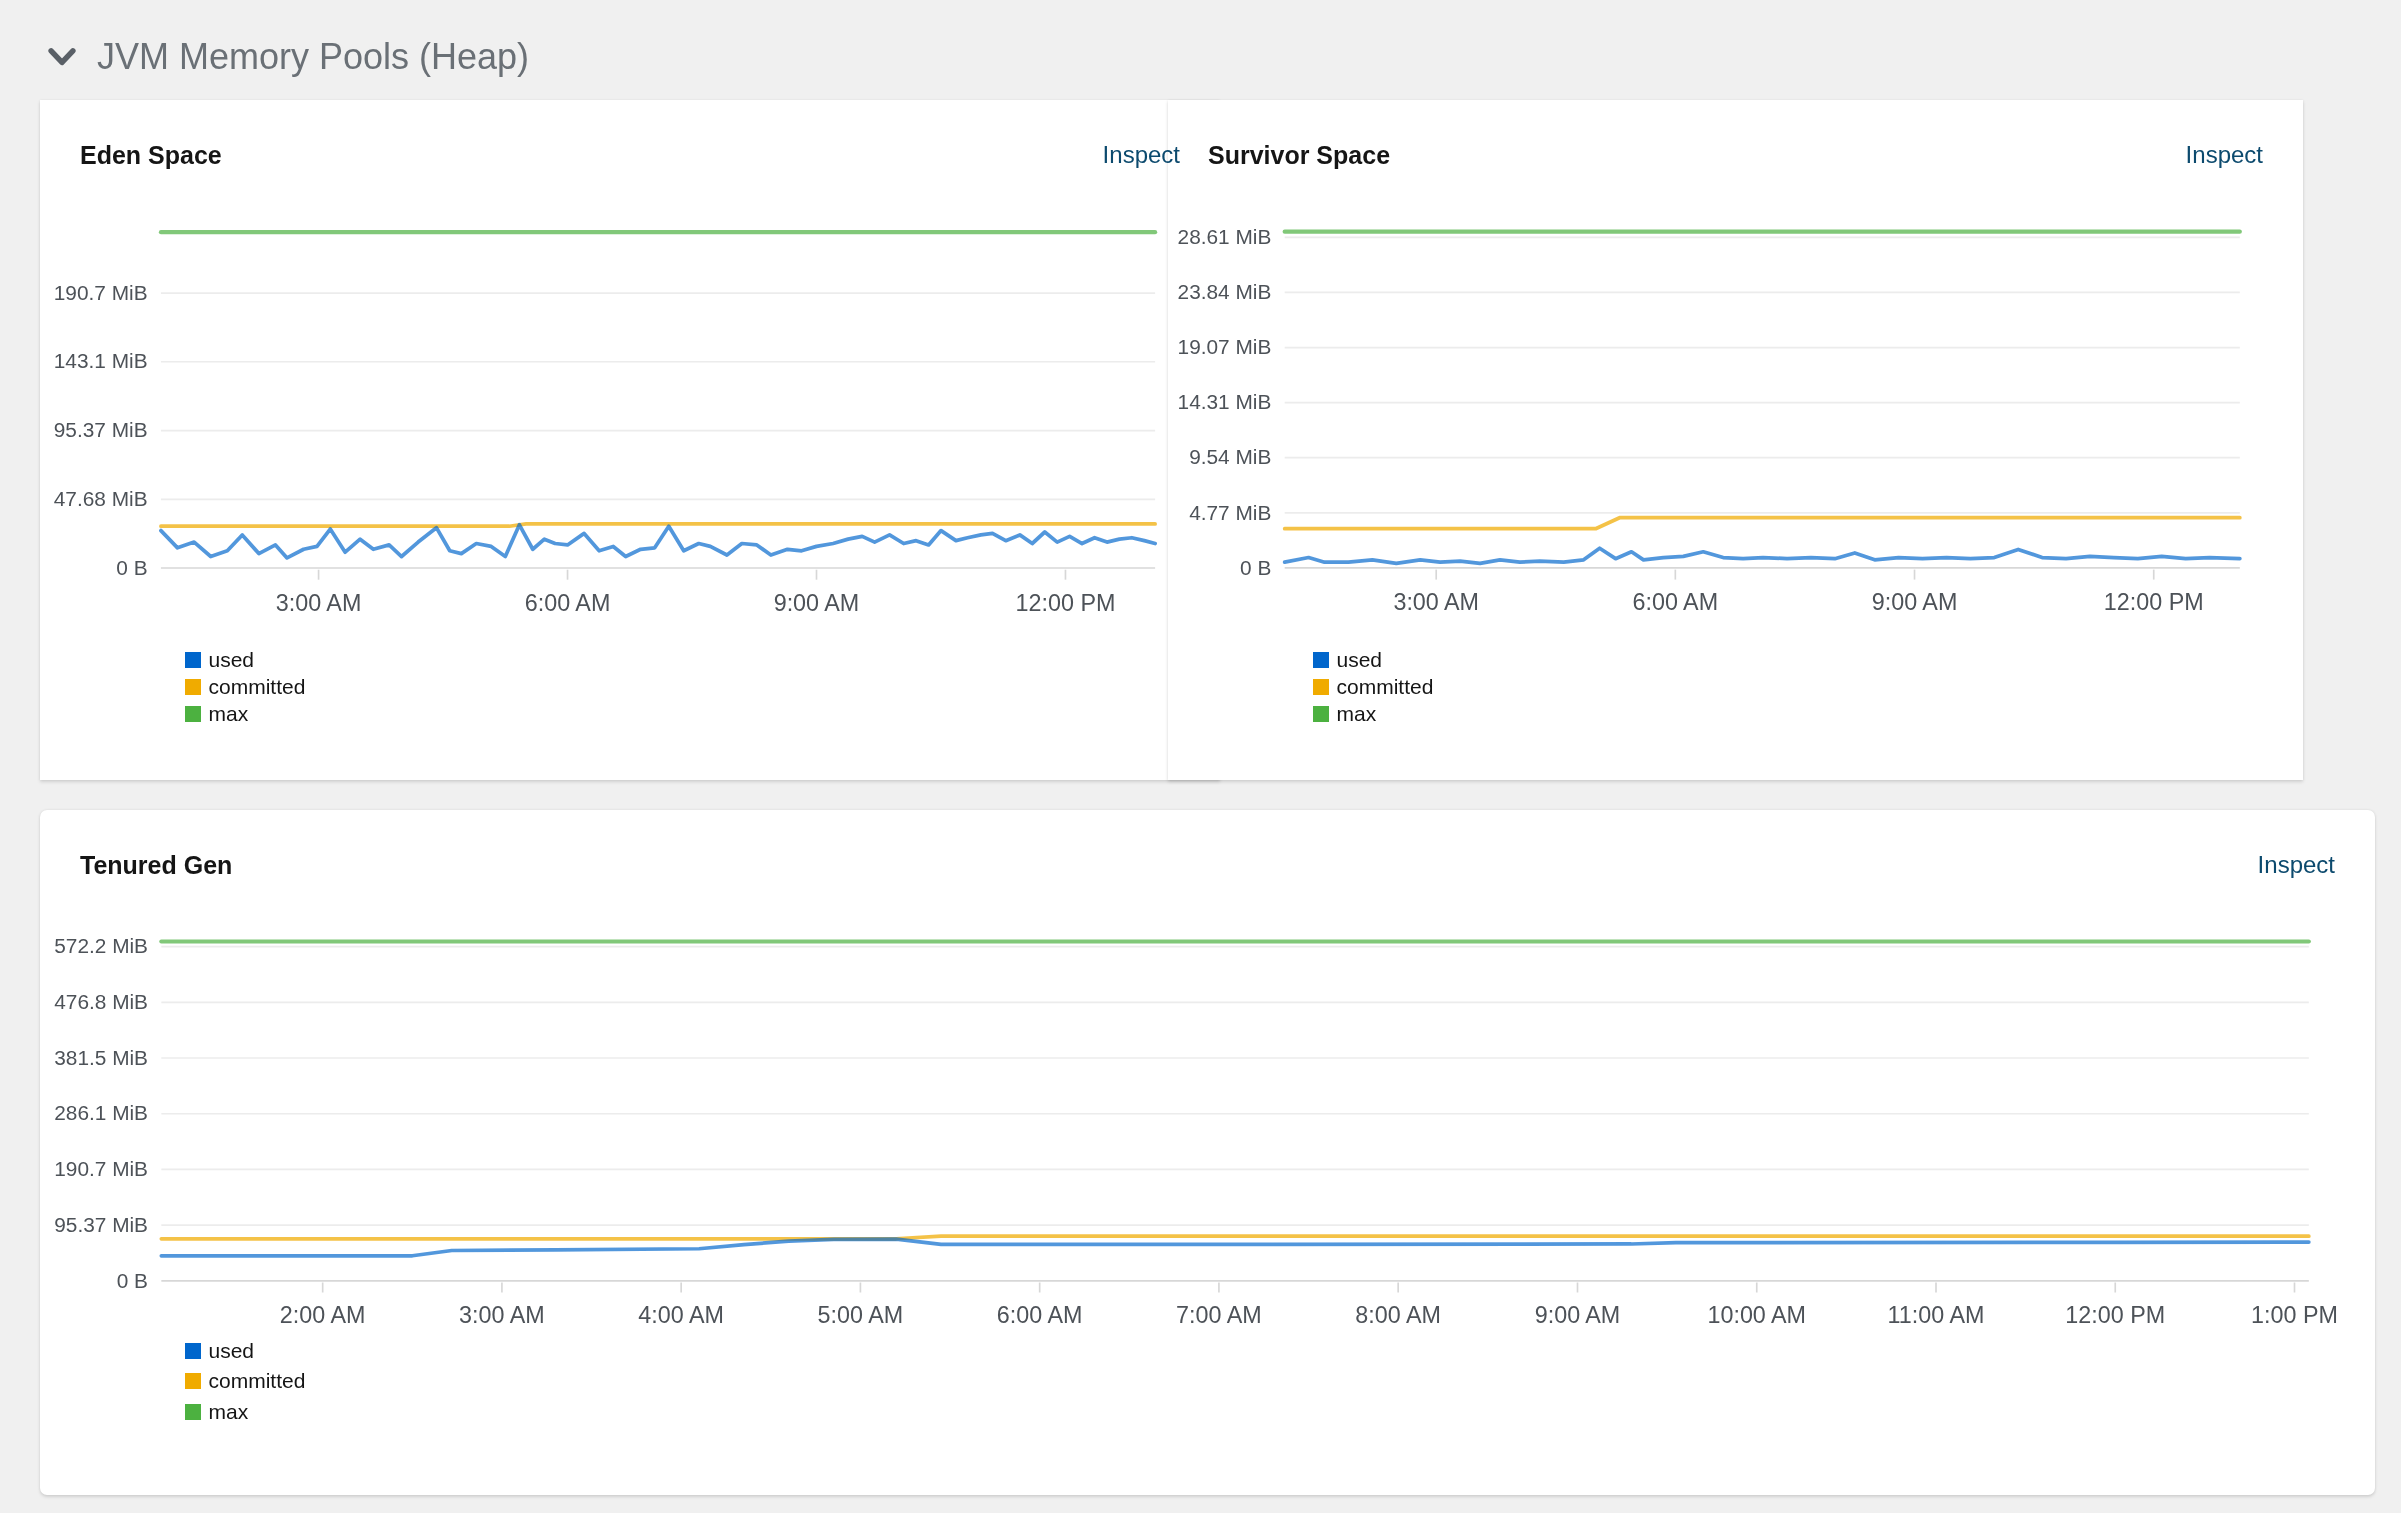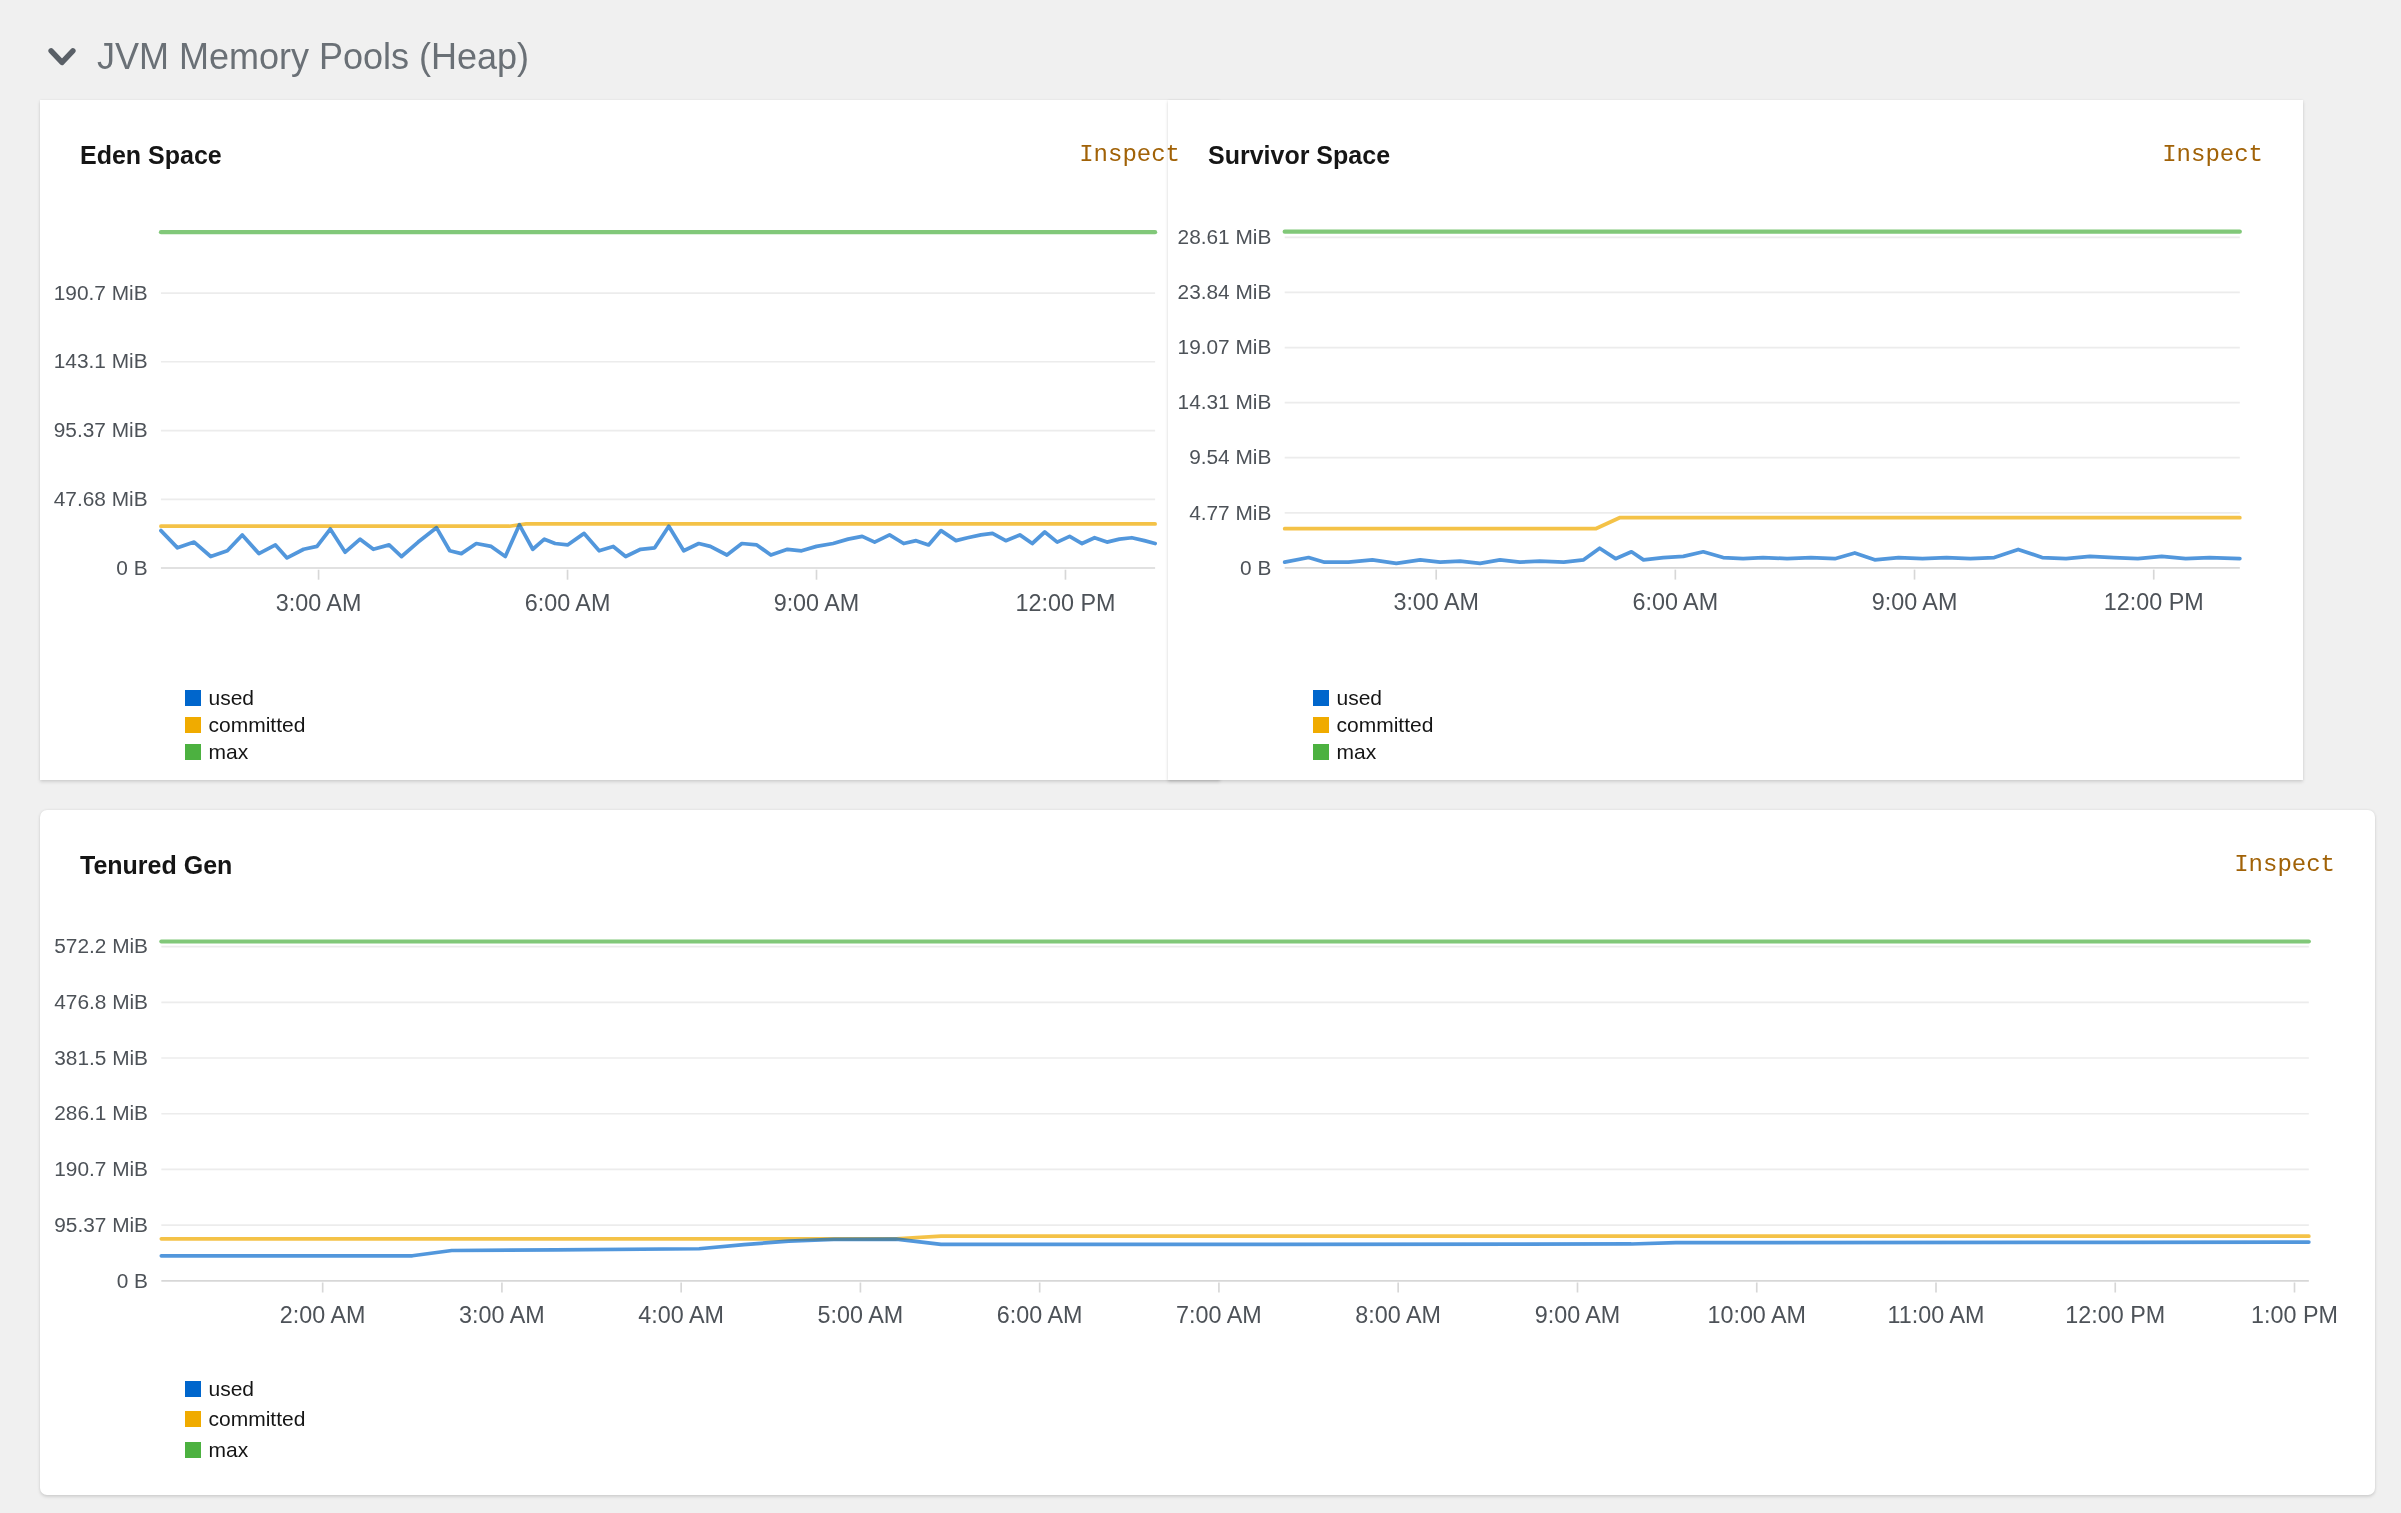--- a/index.html
+++ b/index.html
@@ -26,23 +26,23 @@
     padding-left:14px;
   }
   #card-0{left:40px;top:100px;width:1166px;height:680px;}
   #card-1{left:1168px;top:100px;width:1121px;height:680px;}
   #card-2{left:40px;top:810px;width:2321px;height:685px;border-radius:7px;}
   .card-head{
     position:absolute;left:40px;right:40px;top:42px;
     display:flex;justify-content:space-between;align-items:flex-start;z-index:2;
   }
   .card-head h2{margin:0;font-size:25px;font-weight:700;color:#151515;line-height:1.1;}
-  .card-head a.inspect{font-size:24px;color:#a16207;text-decoration:none;cursor:pointer;line-height:1.1;font-family:Liberation Mono, monospace;}
+  .card-head a.inspect{font-size:24px;color:#0c4a6e;text-decoration:none;cursor:pointer;line-height:1.1;}
   svg.chart{position:absolute;left:0;top:0;}
-  .legend{position:absolute;display:flex;flex-direction:column;z-index:2;margin-top:38px;}
+  .legend{position:absolute;display:flex;flex-direction:column;z-index:2;}
   #card-0 .legend,#card-1 .legend{left:145px;top:549px;gap:5px;}
   #card-2 .legend{left:145px;top:530px;gap:8.3px;}
   .legend-item{display:flex;align-items:center;font-size:21px;color:#151515;line-height:22px;}
   .legend-item .swatch{width:16px;height:16px;margin-right:7.5px;flex:0 0 auto;}
 </style>
 </head>
 <body>
 
 <div class="section-header">
   <button class="chev-btn">

